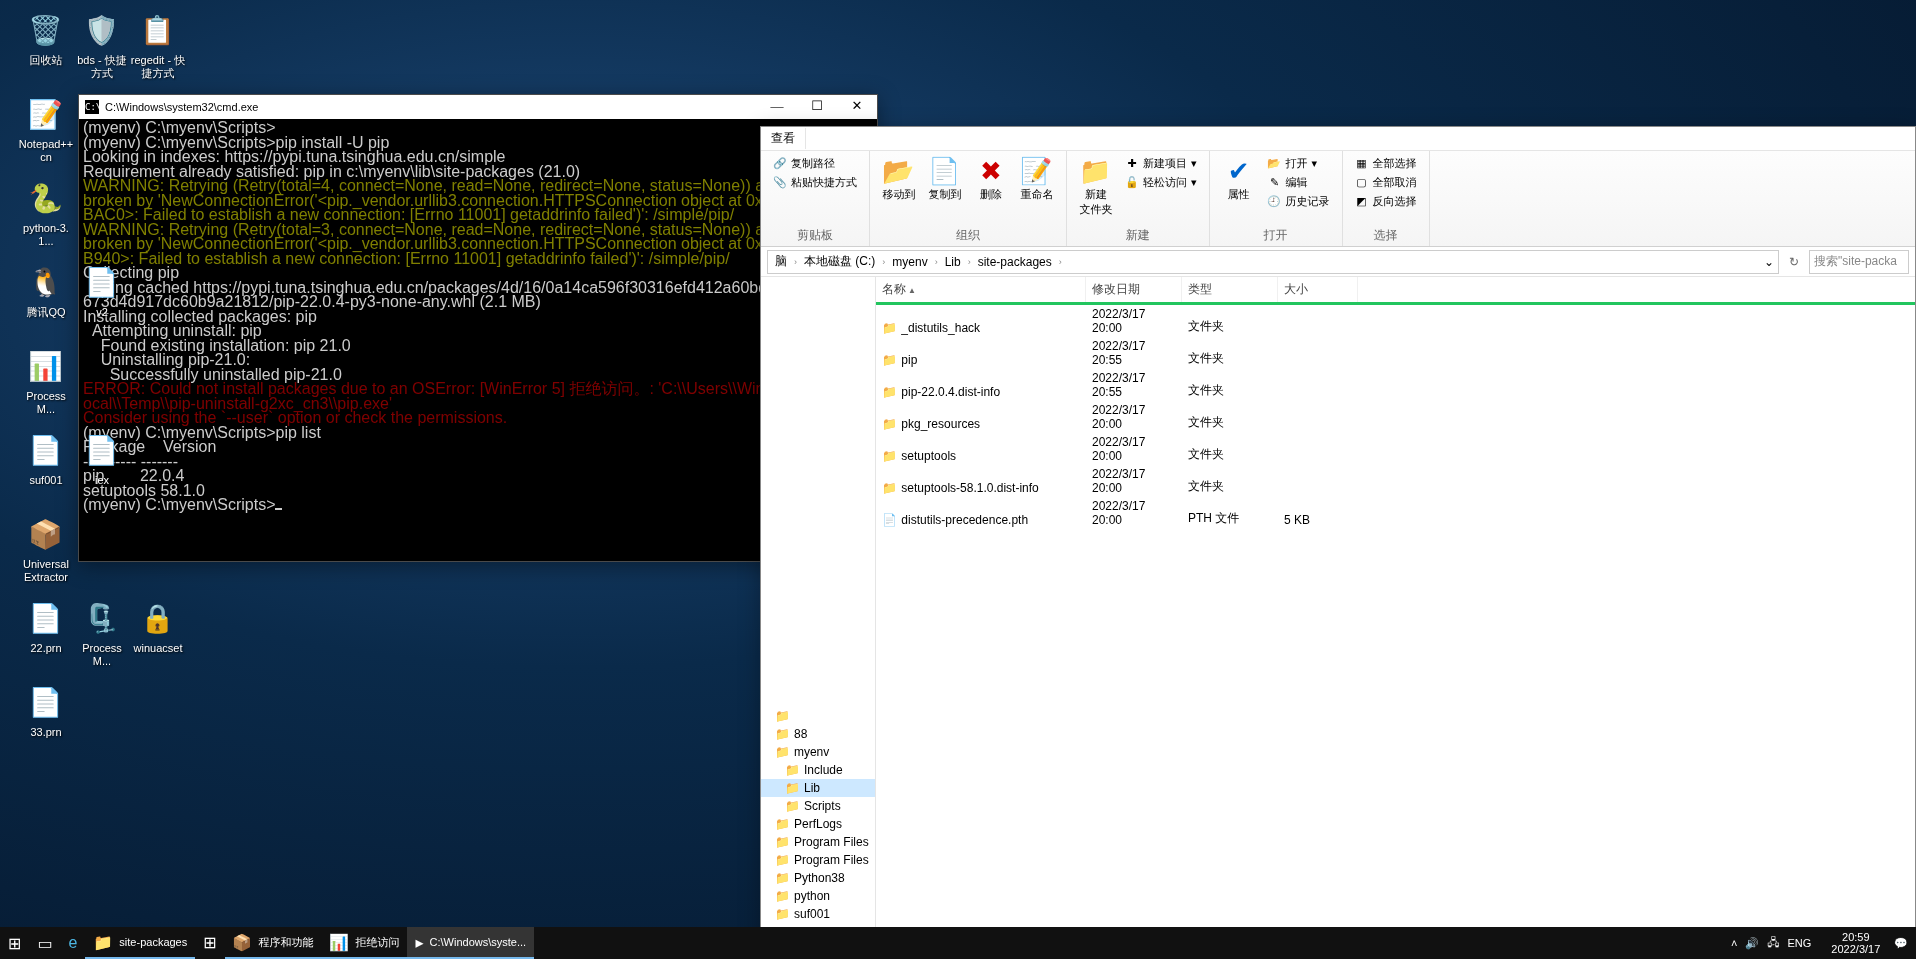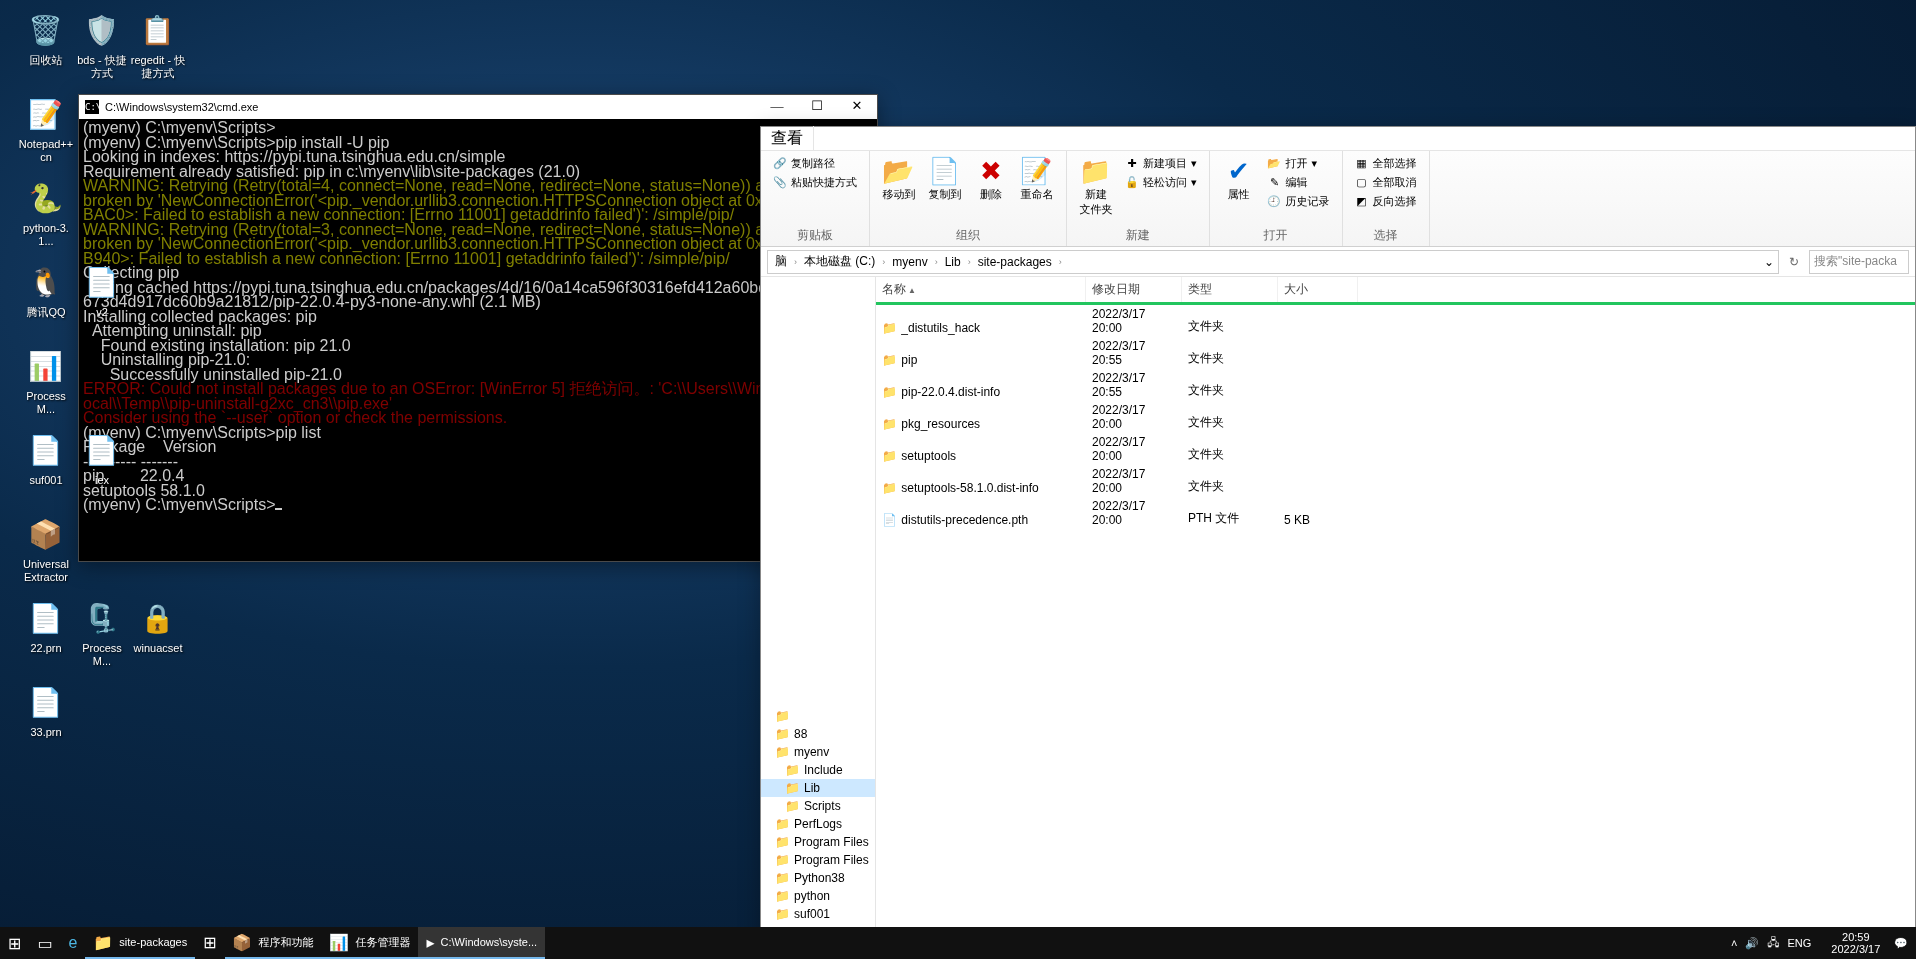--- a/index.html
+++ b/index.html
@@ -17,21 +17,21 @@
 .cmd-title-text { flex: 1; }
 .cmd-btns { display: flex; }
 .cmd-btn { width: 40px; height: 24px; text-align: center; line-height: 22px; font-size: 13px; cursor: pointer; font-family: "Segoe UI Symbol"; }
 .cmd-body { background: #000; height: calc(100% - 24px); padding: 2px 4px; overflow: hidden; font-family: "NSimSun","SimSun",Consolas,monospace; font-size: 16px; line-height: 14.5px; color: #ccc; white-space: pre-wrap; word-break: break-all; }
 .cmd-body .warn { color: #808000; }
 .cmd-body .err { color: #800000; }
 .cursor { background: #ccc; display: inline-block; width: 7px; height: 2px; }
 
 
 .explorer { position: absolute; left: 760px; top: 126px; width: 1156px; height: 834px; background: #fff; border: 1px solid #888; box-shadow: 0 4px 20px rgba(0,0,0,0.3); display: flex; flex-direction: column; }
-.exp-tabs { height: 24px; background: #fff; display: flex; align-items: center; font-size: 16px; border-bottom: 1px solid #e5e5e5; }
+.exp-tabs { height: 24px; background: #fff; display: flex; align-items: center; font-size: 12px; border-bottom: 1px solid #e5e5e5; }
 .exp-tab { padding: 2px 10px; border-right: 1px solid #e5e5e5; cursor: pointer; }
 
 
 .ribbon { height: 96px; background: linear-gradient(#fdfdfd,#f5f5f5); border-bottom: 1px solid #d0d0d0; display: flex; font-size: 11px; }
 .ribbon-group { border-right: 1px solid #e0e0e0; padding: 4px 8px 2px; display: flex; flex-direction: column; position: relative; }
 .ribbon-group-label { position: absolute; bottom: 2px; left: 0; right: 0; text-align: center; color: #666; font-size: 12px; }
 .ribbon-btns { display: flex; gap: 4px; flex: 1; }
 .ribbon-big { width: 42px; text-align: center; cursor: pointer; }
 .ribbon-big .ri { font-size: 26px; height: 32px; display: flex; align-items: center; justify-content: center; }
 .ribbon-list { display: flex; flex-direction: column; gap: 2px; }
@@ -331,21 +331,21 @@
       </div>
       <div class="task-btn task-app ">
         <span class="tbi">⊞</span>
       </div>
       <div class="task-btn task-app running">
         <span class="tbi">📦</span>
         <span>程序和功能</span>
       </div>
       <div class="task-btn task-app running">
         <span class="tbi">📊</span>
-        <span>任务管理器</span>
+        <span>拒绝访问</span>
       </div>
       <div class="task-btn task-app active">
         <span class="tbi">▸</span>
         <span>C:\Windows\syste...</span>
       </div>
     </div>
   <div class="task-spacer"></div>
   <div class="tray">
     <span>˄</span>
     <span>🔊</span>

